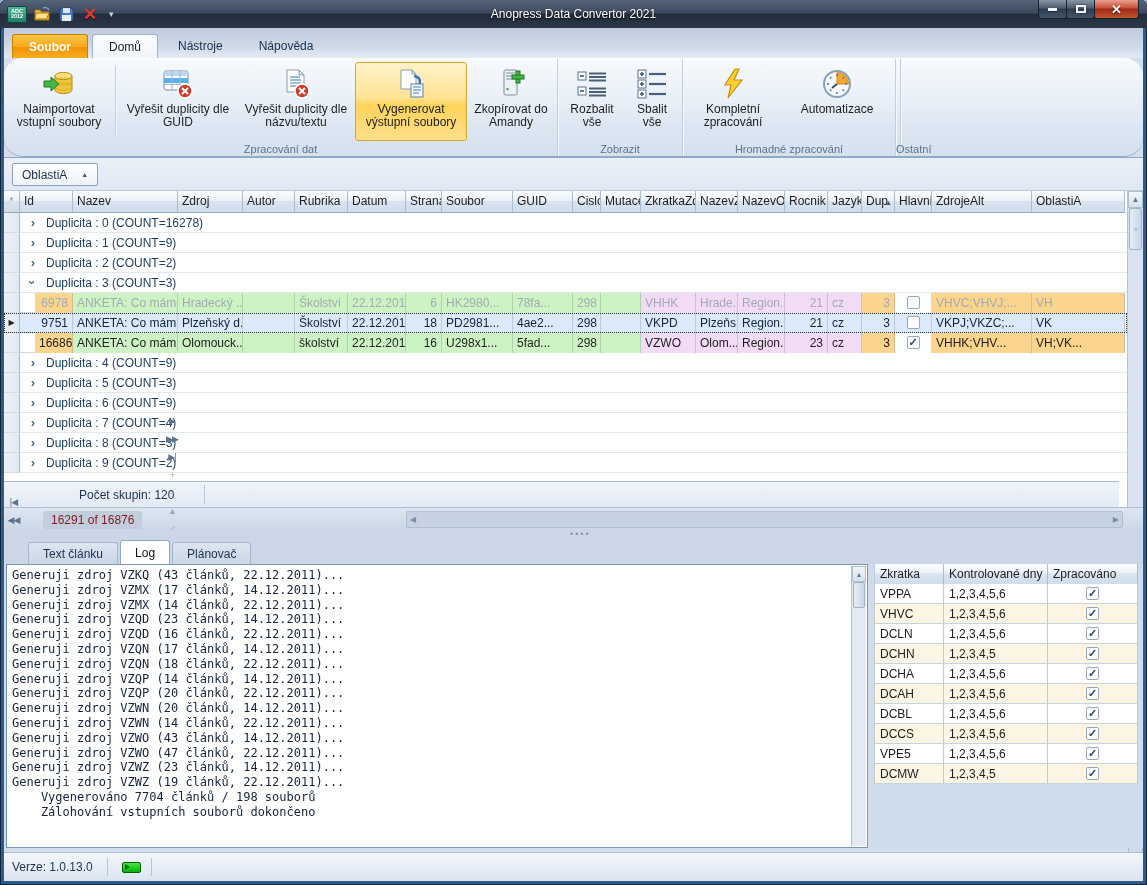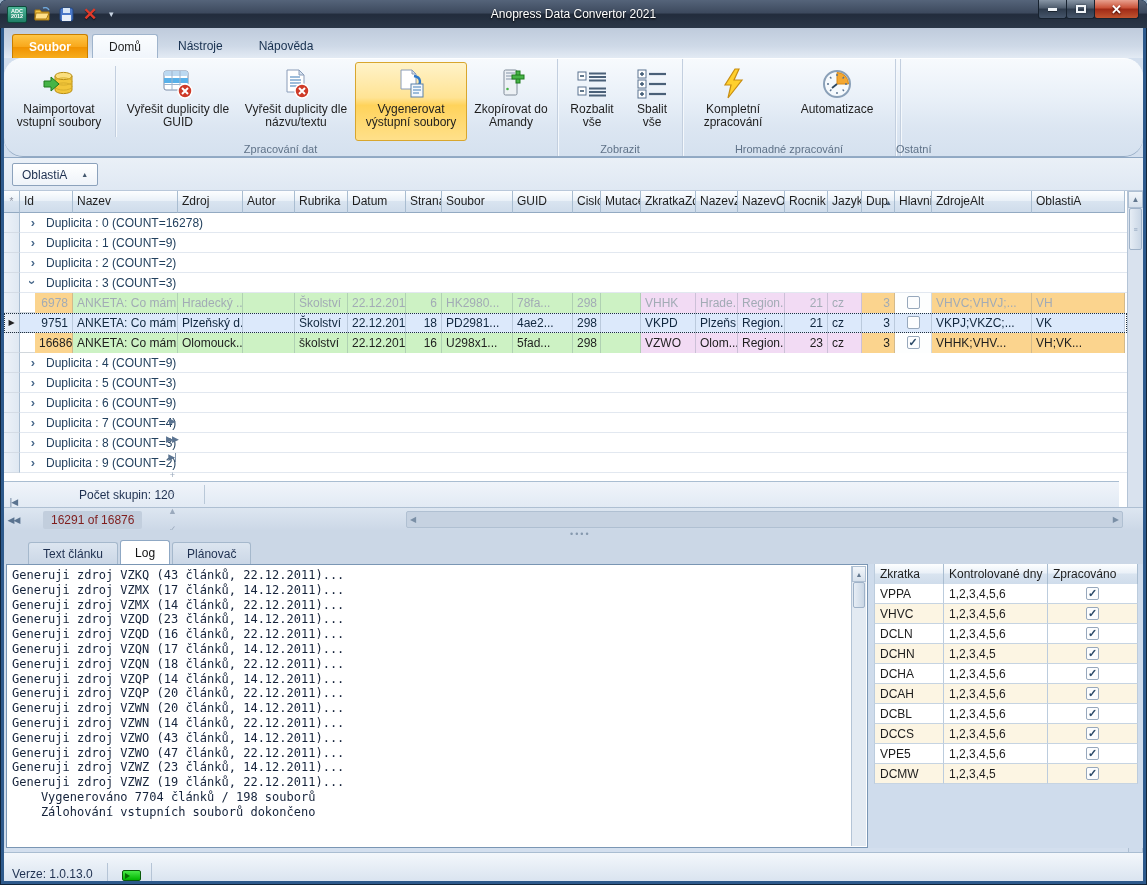--- a/index.html
+++ b/index.html
@@ -113,21 +113,21 @@
   .scell{border-right:1px solid #BCCCDD;border-bottom:1px solid #C6D4E2;font-size:12px;color:#1C1C1C;
     padding:3px 5px 0 5px;overflow:hidden;white-space:nowrap;background:#fff;}
   .scell.h{background:linear-gradient(180deg,#FDFEFF 0%,#EAF1F8 45%,#D9E4F0 50%,#CFDCEB 100%);
     border-right:1px solid #A9BDD1;border-bottom:1px solid #93AAC2;height:21px;color:#1E1E1E;}
   .srow.alt .scell{background:#FCF5E3;}
   .sc0{width:70px;flex:0 0 70px;border-left:1px solid #BCCCDD;}
   .sc1{width:104px;flex:0 0 104px;}
   .sc2{width:90px;flex:0 0 90px;display:flex;align-items:center;justify-content:center;padding:0;}
   
   .statusbar{position:absolute;left:0;right:0;bottom:0;height:29px;background:linear-gradient(180deg,#F3F7FB,#DAE4F0);
-    border-top:1px solid #A9BDD1;display:flex;align-items:flex-end;font-size:12px;color:#1E3050;}
+    border-top:1px solid #A9BDD1;display:flex;align-items:center;font-size:12px;color:#1E3050;}
   .statusbar .ver{margin-left:8px;}
   .ssep{width:1px;height:18px;background:#B5C4D6;margin:0 14px;}
   .led{width:19px;height:11px;border:1px solid #0A5A0A;border-radius:2px;background:linear-gradient(180deg,#47E847,#00B400);
     display:flex;align-items:center;padding-left:2px;}
   .led .tri{width:0;height:0;border-left:5px solid #066A06;border-top:3px solid transparent;border-bottom:3px solid transparent;}
 </style>
 </head>
 <body>
 
 <div class="window">

